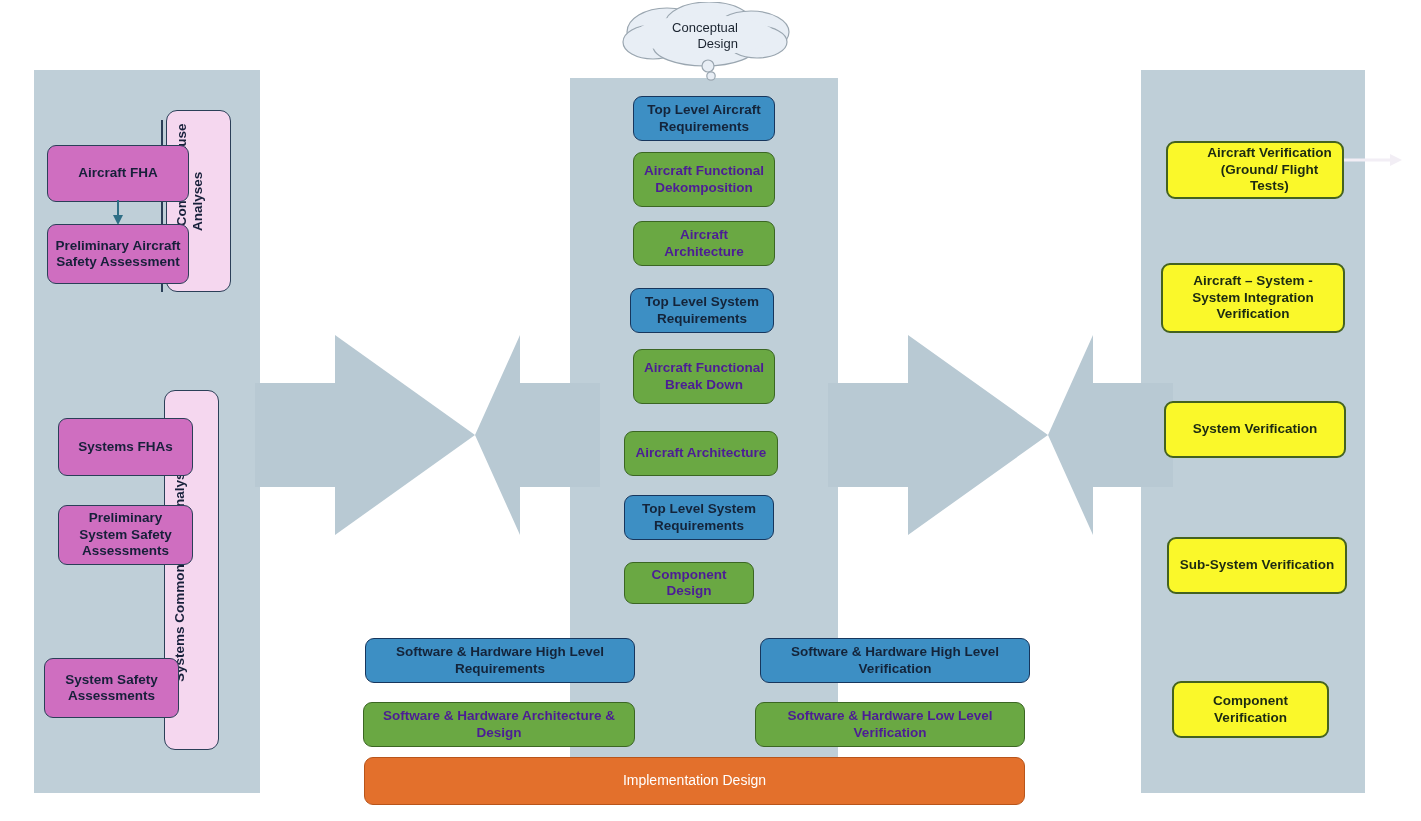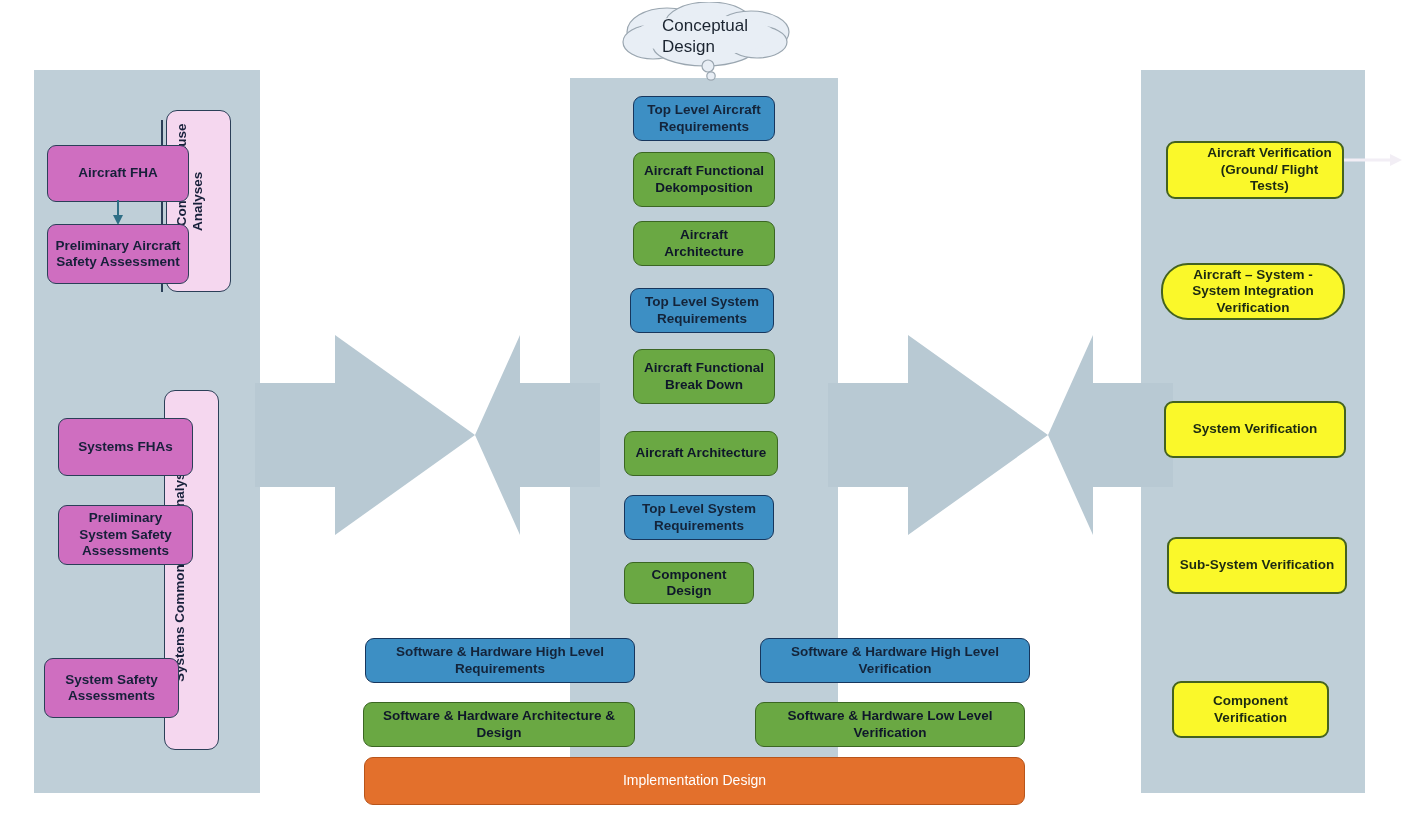--- a/index.html
+++ b/index.html
@@ -28,21 +28,21 @@
     line-height:1.22;
     padding:3px 7px;
   }
   .node span{display:block;width:100%;}
 
   .n-blue{
     background:#3d8fc4;border:1.6px solid #17365d;color:#14243a;
     font-size:13.5px;font-weight:600;
   }
   .n-green{
-    background:#6aa843;border:1.6px solid #3b6623;color:#0f172a;
+    background:#6aa843;border:1.6px solid #3b6623;color:#4c1d95;
     font-size:13.5px;font-weight:600;
   }
   .n-yellow{
     background:#faf82a;border:2px solid #44621f;color:#1c2a12;
     font-size:13.5px;font-weight:600;
   }
   .n-orange{
     background:#e3702c;border:1.6px solid #b8551b;color:#ffffff;
     font-size:14px;font-weight:400;
   }
@@ -55,22 +55,22 @@
     font-size:13.5px;font-weight:600;
     writing-mode:vertical-rl;transform:rotate(180deg);
     border-radius:11px;
   }
   .n-pinkband span{writing-mode:vertical-rl;}
 
   
   #cloud-wrap{position:absolute;left:605px;top:2px;width:200px;height:82px;}
   #cloud-label{
     position:absolute;left:625px;top:10px;width:160px;height:52px;
-    display:flex;align-items:center;justify-content:center;text-align:left;
-    font-size:17px;color:#1b2430;line-height:1.25;pointer-events:none;
+    display:flex;align-items:center;justify-content:center;text-align:right;
+    font-size:13px;color:#1b2430;line-height:1.25;pointer-events:none;
   }
   
   .connector{position:absolute;background:#2b3f58;}
   .small-arrow{position:absolute;}
 </style>
 </head>
 <body>
 
 <div id="canvas">
 
@@ -194,21 +194,21 @@
     <span>Aircraft Verification (Ground/ Flight Tests)</span>
   </div>
 
   <div class="small-arrow" style="left:1344px;top:150px;width:60px;height:20px;">
     <svg width="60" height="20" viewBox="0 0 60 20">
       <line x1="0" y1="10" x2="48" y2="10" stroke="#f2eef5" stroke-width="3"></line>
       <polygon points="58,10 46,4 46,16" fill="#f2eef5"></polygon>
     </svg>
   </div>
 
-  <div class="node n-yellow" style="left:1161px;top:263px;width:184px;height:57px;border-radius:27px;">
+  <div class="node n-yellow" style="left:1161px;top:263px;width:184px;height:70px;">
     <span>Aircraft – System - System Integration Verification</span>
   </div>
 
   <div class="node n-yellow" style="left:1164px;top:401px;width:182px;height:57px;">
     <span>System Verification</span>
   </div>
 
   <div class="node n-yellow" style="left:1167px;top:537px;width:180px;height:57px;">
     <span>Sub-System Verification</span>
   </div>

